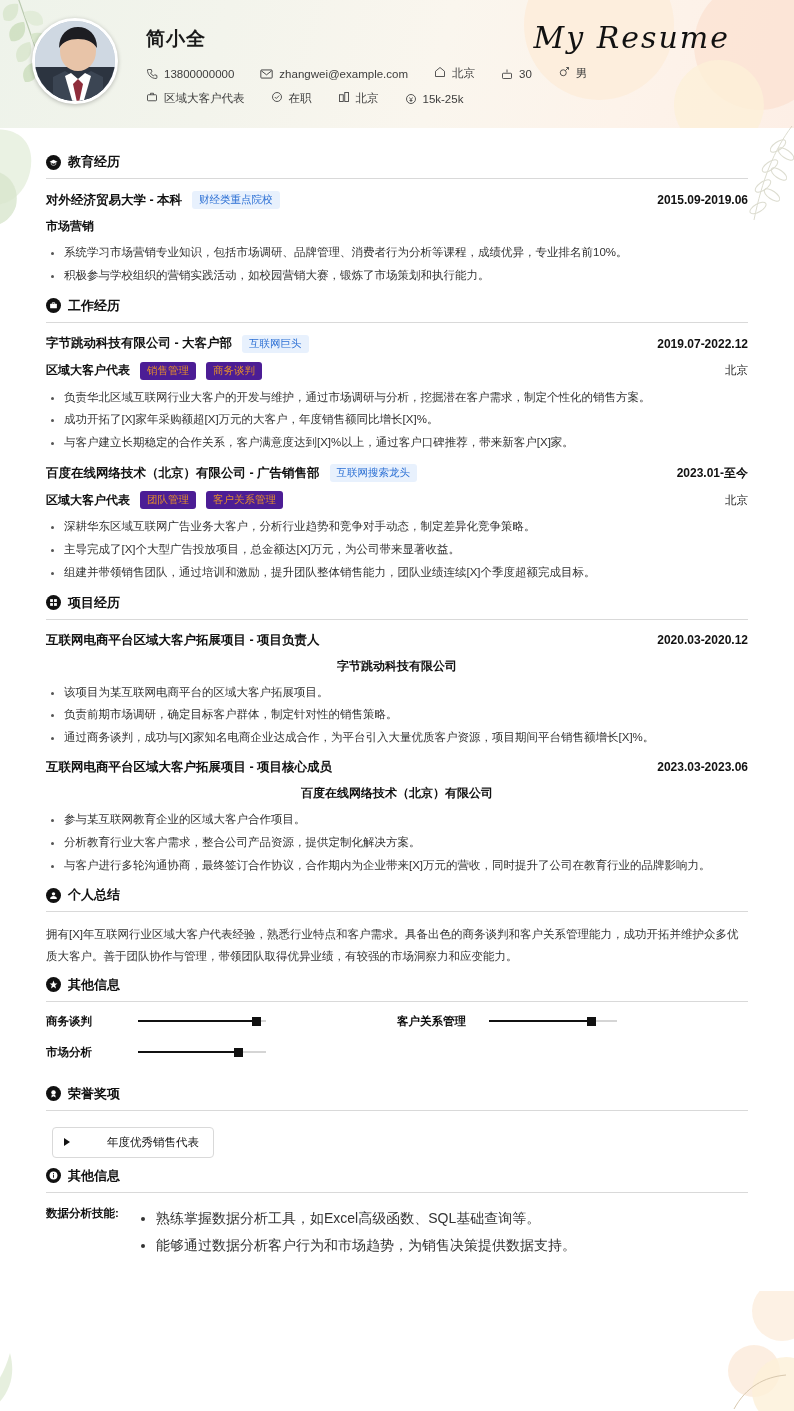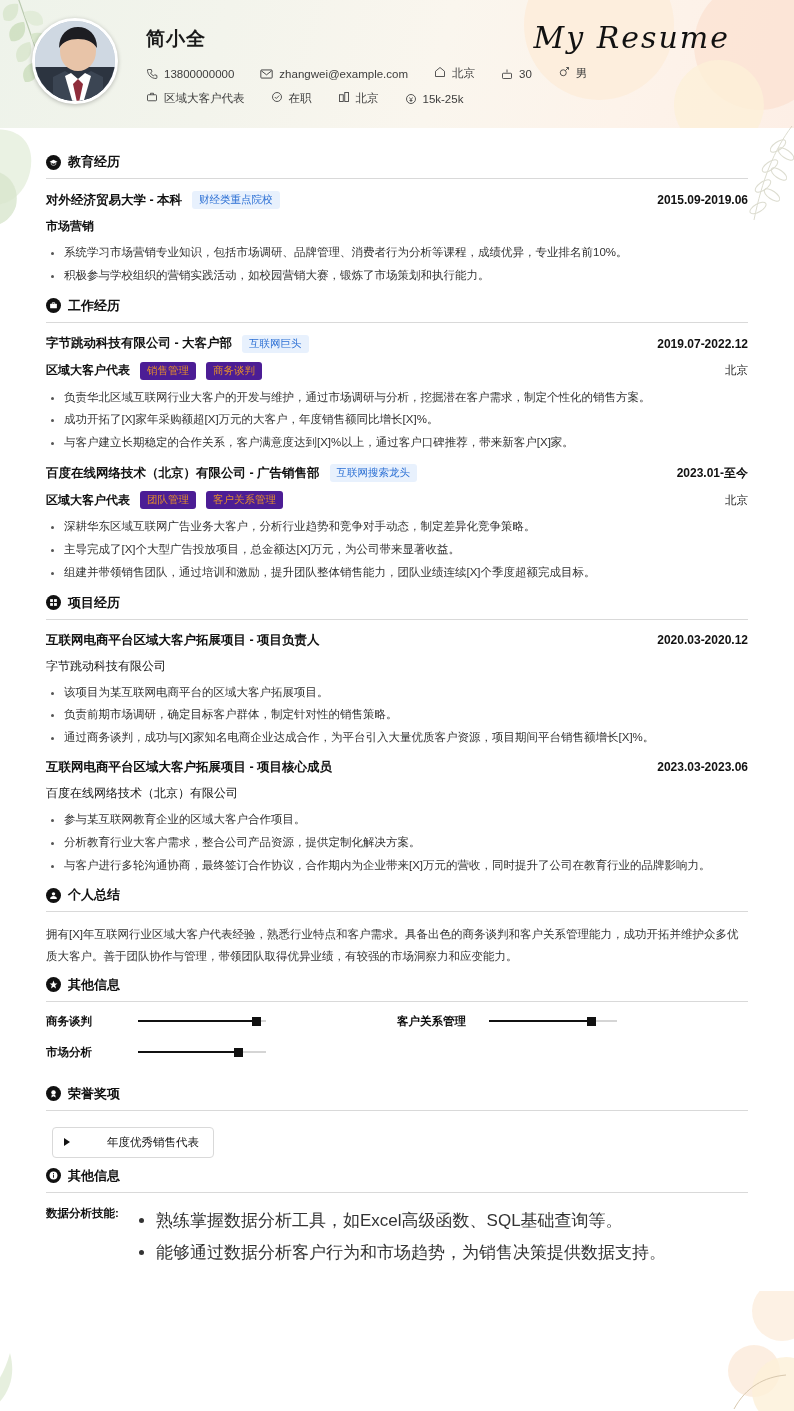--- a/index.html
+++ b/index.html
@@ -94,21 +94,21 @@
   }
   .tag-blue { background:#e8f1fd; color:#2b6fd4; }
   .tag-orange { background:#4c1d95; color:#e08b2e;font-family:Liberation Mono, monospace; }
 
   .row2 { display:flex; align-items:center; justify-content:space-between; margin-top:9px; }
   .row2 .left { display:flex; align-items:center; flex-wrap:wrap; }
   .sub-title { font-size:12px; font-weight:bold; color:#111; }
   .loc { font-size:11.5px; color:#222; }
 
   .major { font-size:12px; font-weight:bold; color:#111; margin-top:9px; }
-  .company { font-size:12px; font-weight:normal; color:#111; margin-top:9px; }
+  .company { font-size:12px; font-weight:bold; color:#111; margin-top:9px;text-align:center; }
 
   ul.bullets { margin:9px 0 0 0; padding-left:18px; }
   ul.bullets li {
     font-size:11.5px; color:#333; line-height:1.55; margin-bottom:5px;
     list-style:disc;
   }
   ul.bullets li::marker { color:#555; }
 
   .para { font-size:11.5px; color:#333; line-height:1.85; margin-top:4px; }
 
@@ -134,21 +134,21 @@
   }
   .award .tri {
     width:0;height:0;border-left:6px solid #111;border-top:4px solid transparent;border-bottom:4px solid transparent;
     margin-right:9px;
   }
 
   
   .other-row { display:flex; margin-top:4px; }
   .other-label { font-size:11.5px; font-weight:bold; color:#111; width:92px; flex:0 0 auto; padding-top:1px;}
   .other-list { margin:0; padding-left:18px; }
-  .other-list li { font-size:17px; color:#333; line-height:1.9; list-style:disc; }
+  .other-list li { font-size:14px; color:#333; line-height:1.9; list-style:disc; }
 
   
   .deco-right-top {
     position:absolute; right:0; top:120px; width:90px; height:140px; opacity:.5; z-index:1;
   }
   .deco-left-top {
     position:absolute; left:0; top:120px; width:70px; height:120px; opacity:.55; z-index:1;
   }
   .deco-br {
     position:absolute; right:0; bottom:0; width:160px; height:120px; z-index:0;

